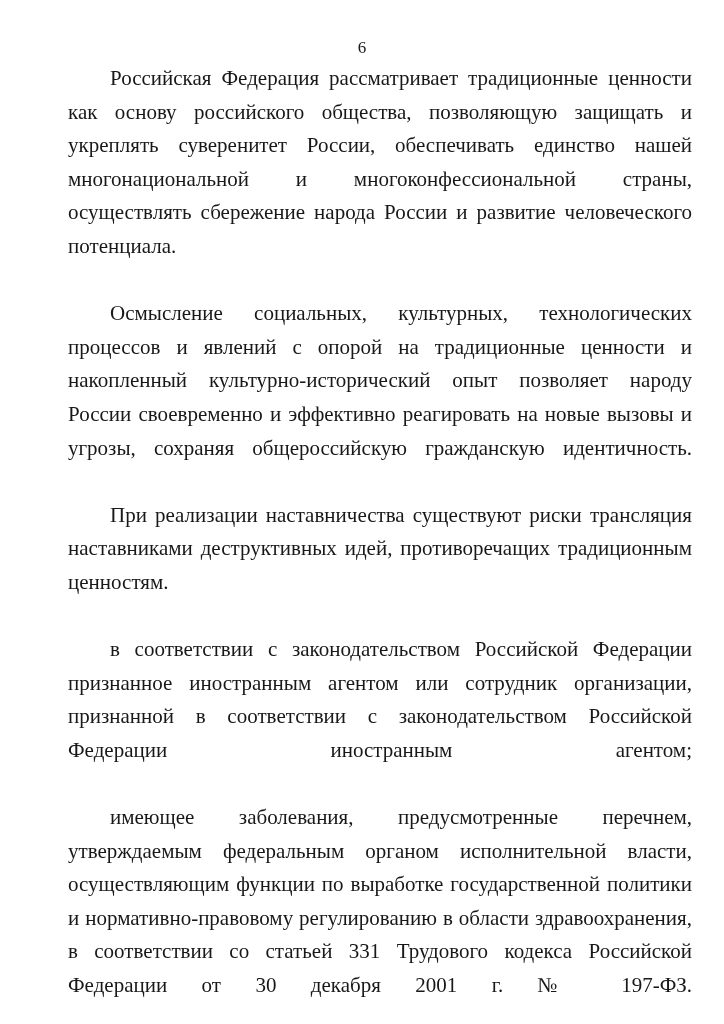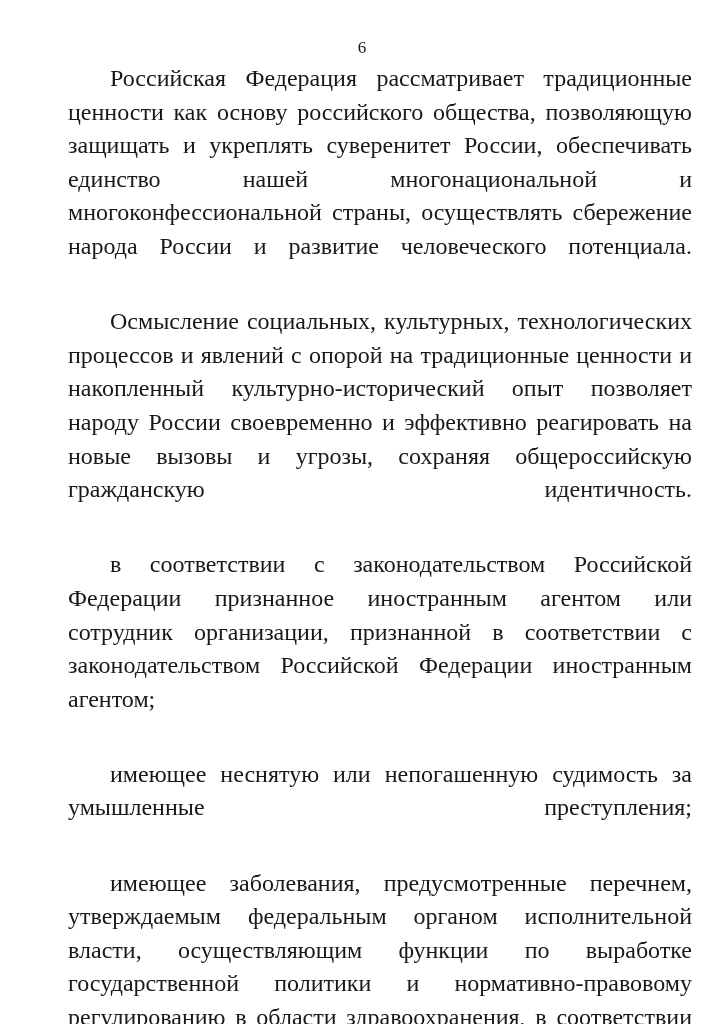--- a/index.html
+++ b/index.html
@@ -34,21 +34,21 @@
 
   .body-text {
     position: absolute;
     top: 62px;
     left: 68px;
     width: 624px;
   }
 
   .para {
     margin: 0;
-    font-size: 24px;
+    font-size: 21px;
     line-height: 33.6px;
     text-align: justify;
     text-justify: inter-word;
     text-indent: 42px;
     color: #181818;
     
     -webkit-hyphens: none;
     hyphens: none;
     word-spacing: 0.1px;
   }
@@ -58,39 +58,39 @@
     content: "";
     display: inline-block;
     width: 100%;
   }
 
   .para.no-stretch::after {
     content: none;
   }
 
   .para + .para {
-    margin-top: 8px;
+    margin-top: 0;
   }
 </style>
 </head>
 <body>
 
 <div class="page">
 
   <div class="page-number">6</div>
 
   <div class="body-text">
 
     <p class="para">Российская Федерация рассматривает традиционные ценности как основу российского общества, позволяющую защищать и укреплять суверенитет России, обеспечивать единство нашей многонациональной и многоконфессиональной страны, осуществлять сбережение народа России и развитие человеческого потенциала.</p>
 
     <p class="para">Осмысление социальных, культурных, технологических процессов и явлений с опорой на традиционные ценности и накопленный культурно-исторический опыт позволяет народу России своевременно и эффективно реагировать на новые вызовы и угрозы, сохраняя общероссийскую гражданскую идентичность.</p>
 
+    <p class="para">При реализации наставничества существуют риски трансляция наставниками деструктивных идей, противоречащих традиционным ценностям.</p>
 
 
     <p class="para">в соответствии с законодательством Российской Федерации признанное иностранным агентом или сотрудник организации, признанной в соответствии с законодательством Российской Федерации иностранным агентом;</p>
 
-    <p class="para">имеющее неснятую или непогашенную судимость за умышленные преступления;</p>
 
 
     <p class="para">имеющее заболевания, предусмотренные перечнем, утверждаемым федеральным органом исполнительной власти, осуществляющим функции по выработке государственной политики и нормативно-правовому регулированию в области здравоохранения, в соответствии со статьей 331 Трудового кодекса Российской Федерации от 30 декабря 2001 г. № 197-ФЗ.</p>
 
   </div>
 </div>
 
 </body></html>

